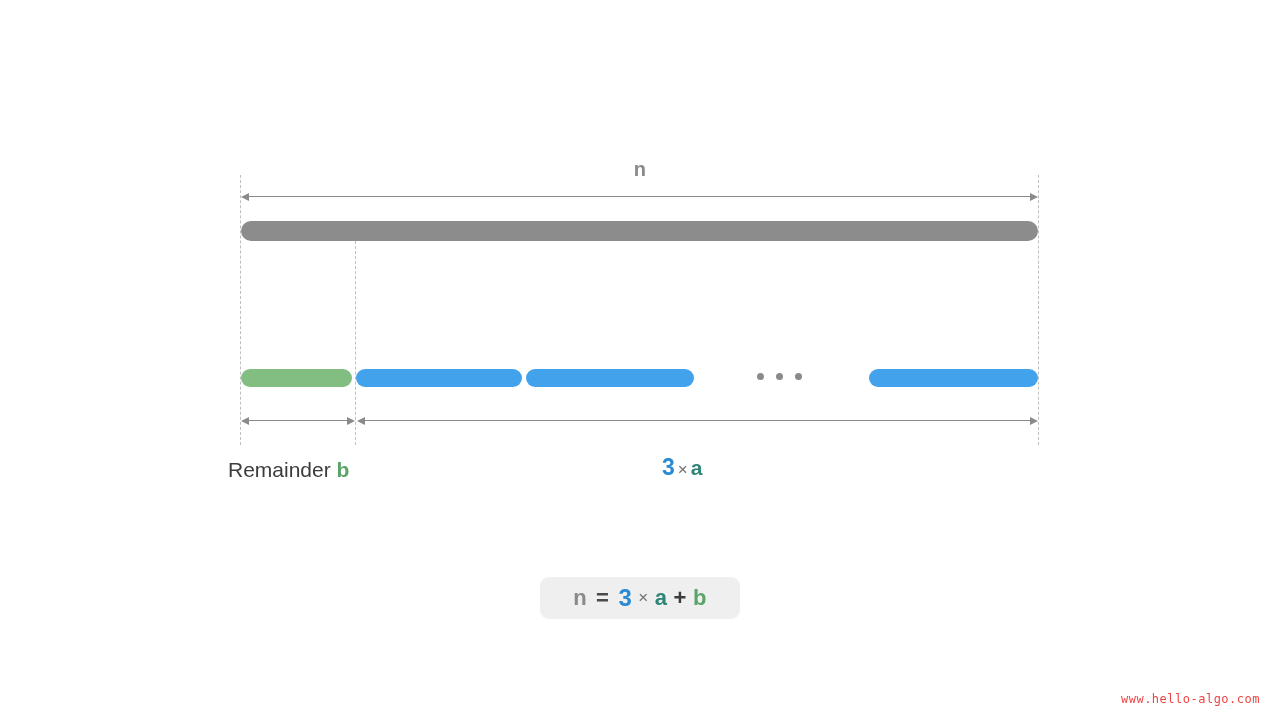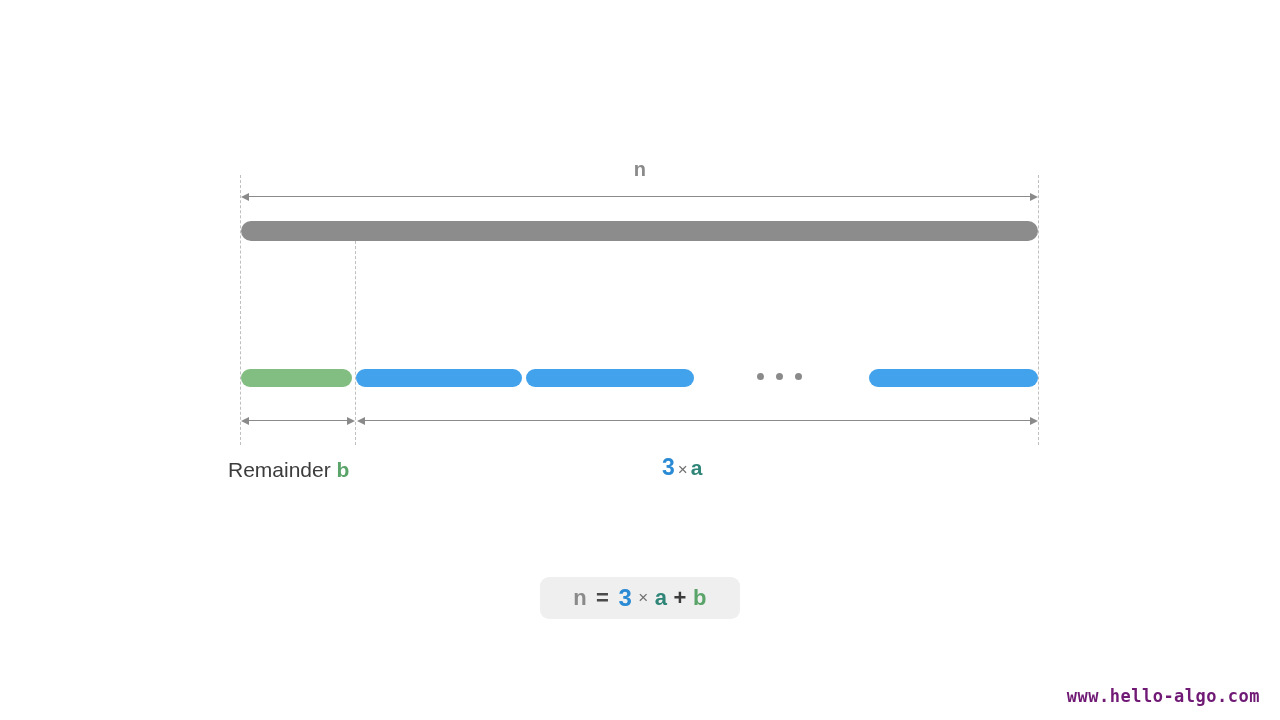--- a/index.html
+++ b/index.html
@@ -142,24 +142,23 @@
   .eq-a     { color: #2f8577; }
   .eq-plus  { color: #3c3c3c; padding: 0 6px; font-weight: bold; }
   .eq-b     { color: #5aa469; }
 
   
   .watermark {
     position: absolute;
     right: 20px;
     bottom: 14px;
     font-family: "DejaVu Sans Mono", monospace;
-    font-size: 17px;
-    color: #701a75;
+    font-size: 12px;
+    color: #ef4444;
     letter-spacing: .5px;
-    font-weight: bold;
   }
 </style>
 </head>
 <body>
 
 <div id="stage">
 
   <div class="guide guide-left"></div>
   <div class="guide guide-mid"></div>
   <div class="guide guide-right"></div>

